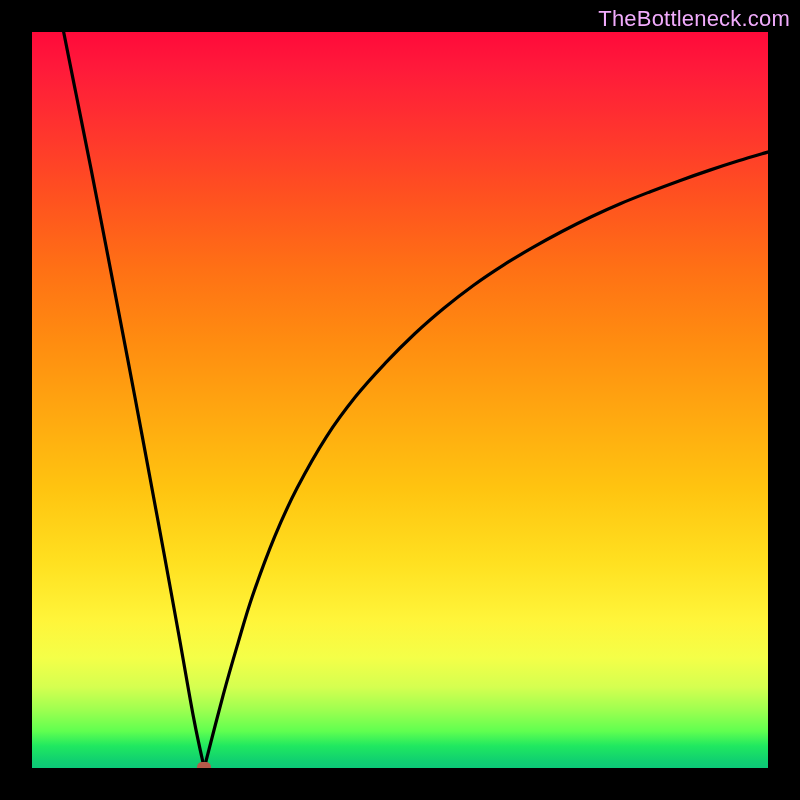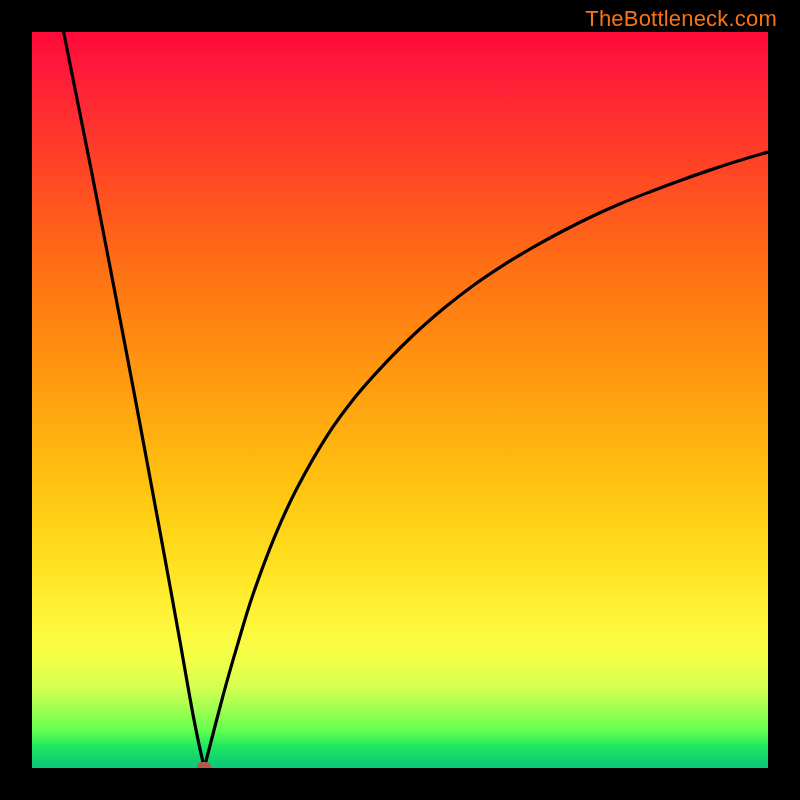--- a/index.html
+++ b/index.html
@@ -58,22 +58,22 @@
     position: absolute;
     width: 14px;
     height: 12px;
     border-radius: 5px / 5px;
     background: #b55a4a;
     transform: translate(-50%, -50%);
   }
   .watermark {
     position: absolute;
     top: 6px;
-    right: 23px;
-    color: #f97316;
+    right: 10px;
+    color: #f0abfc;
     font-size: 22px;
     font-weight: 500;
     letter-spacing: 0.2px;
     user-select: none;
   }
 </style>
 </head>
 <body>
 
 <div class="frame">

